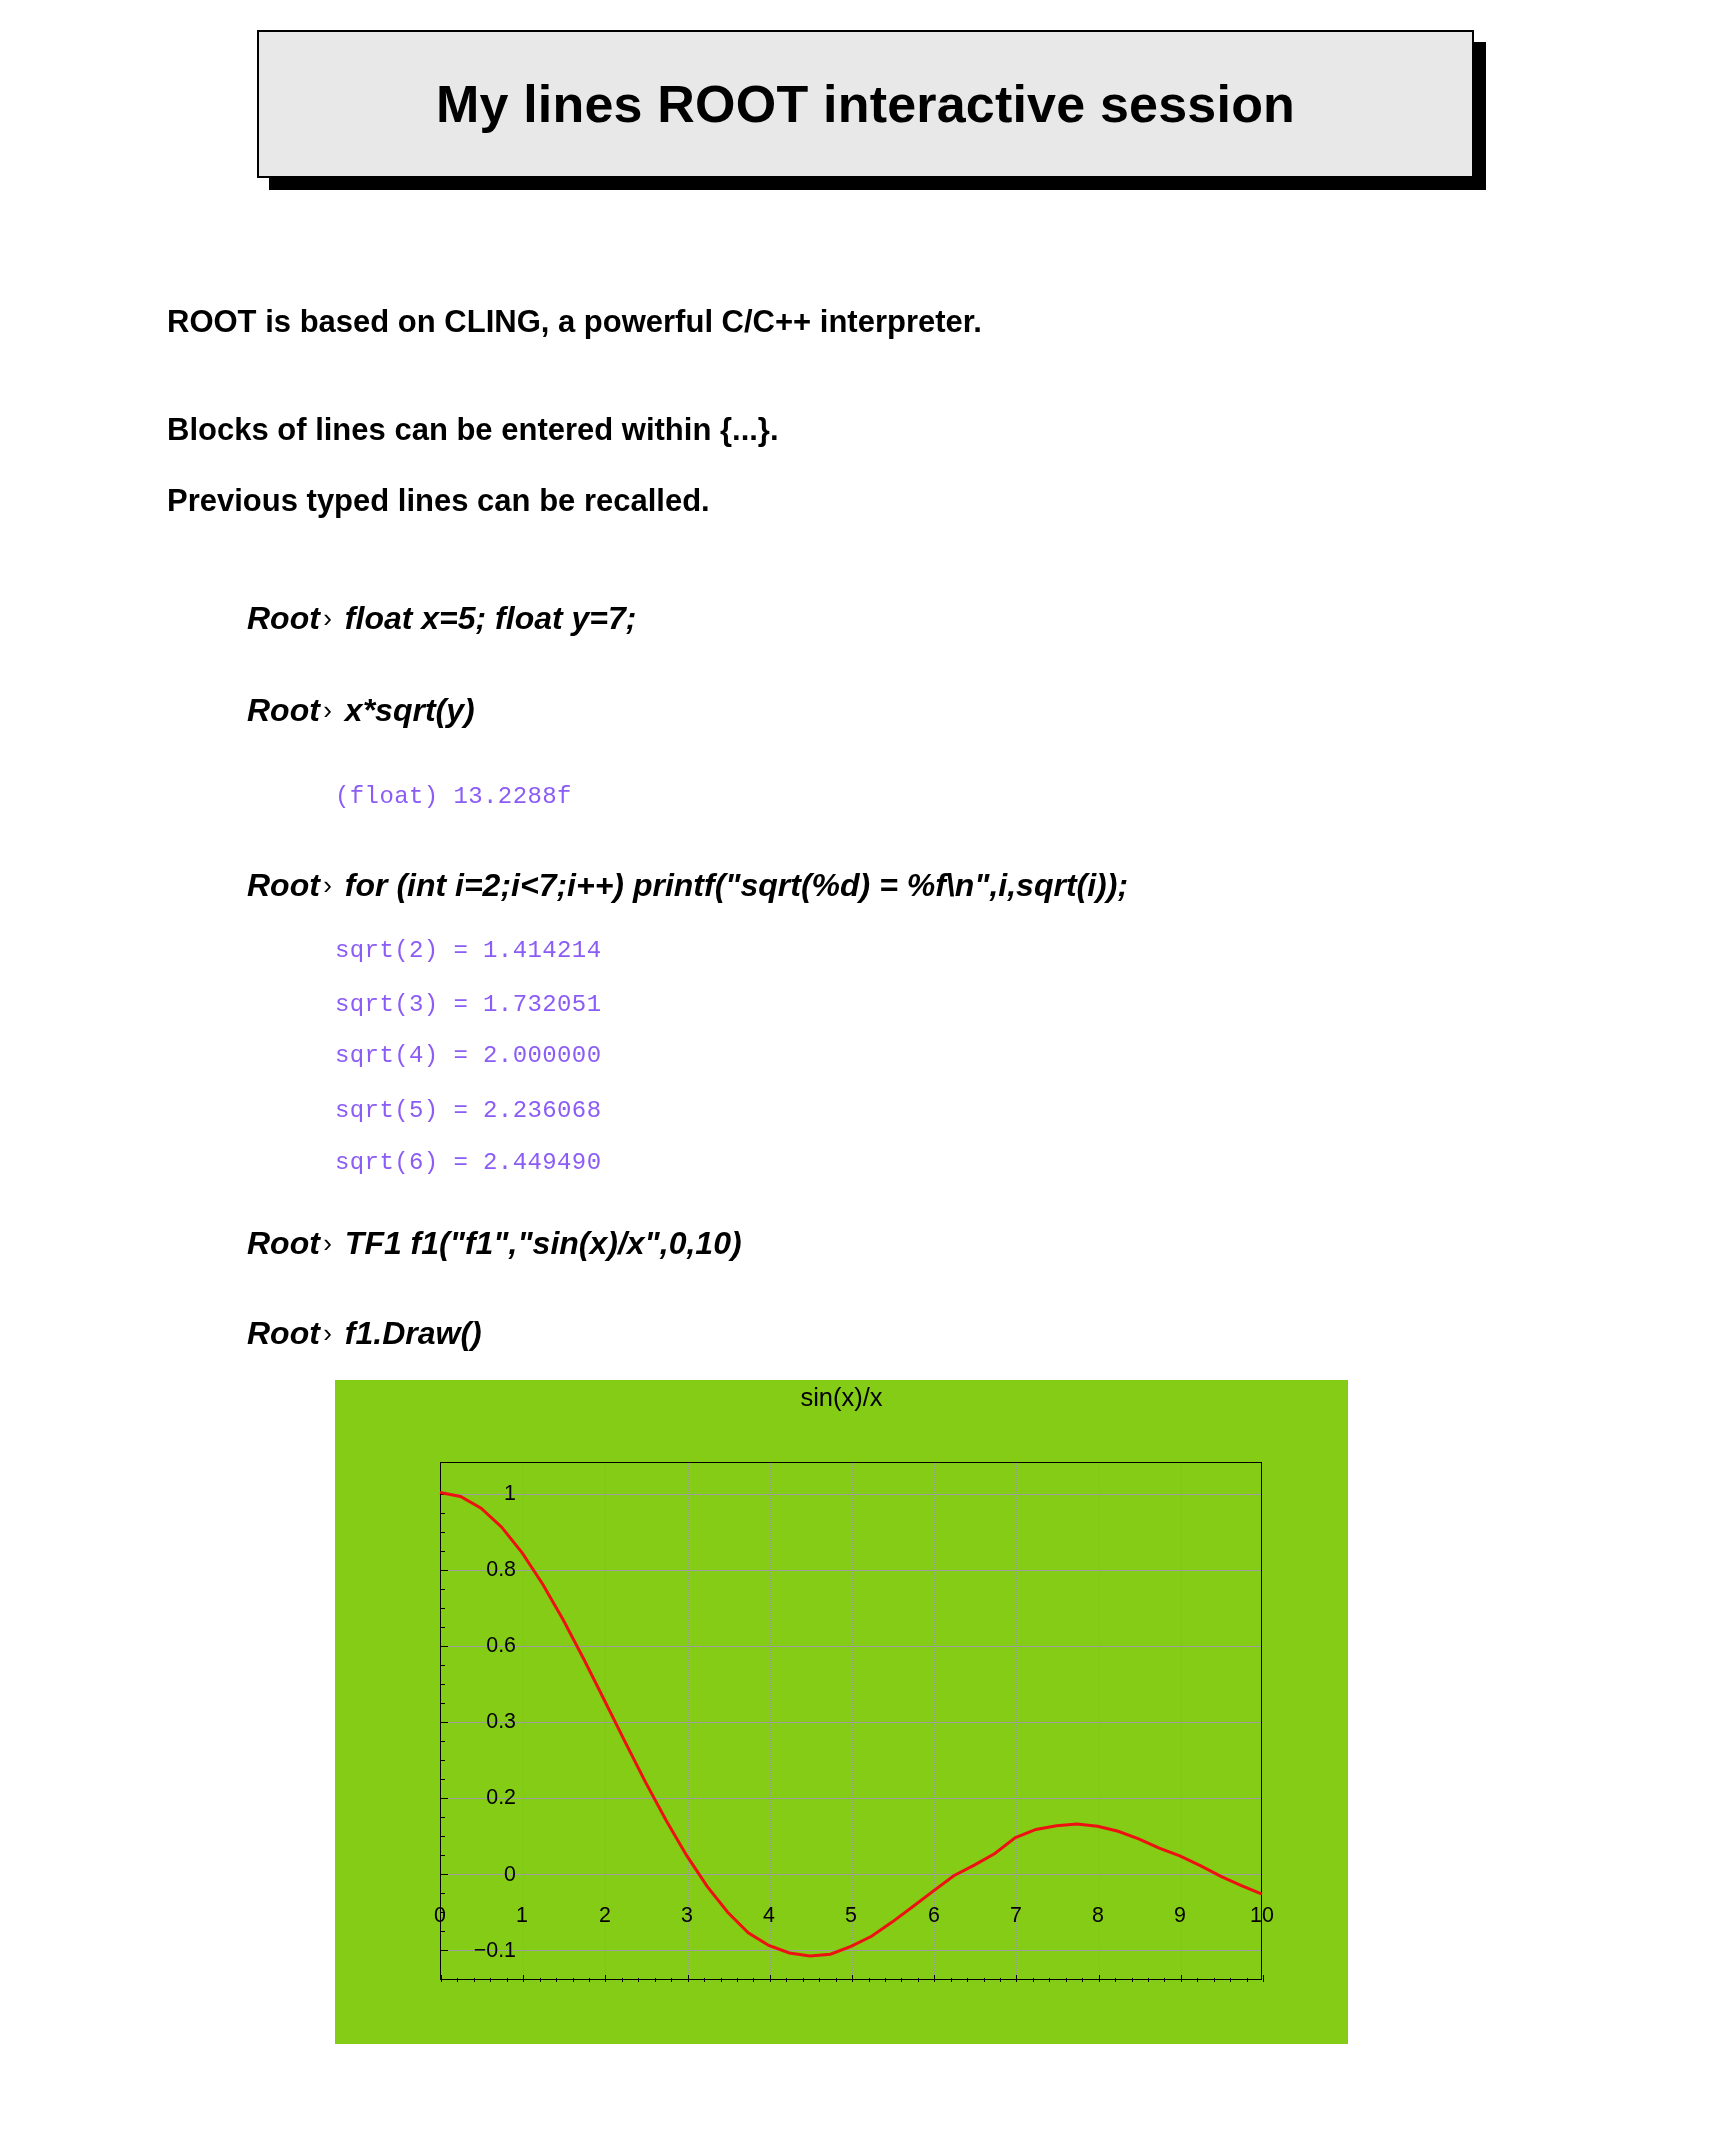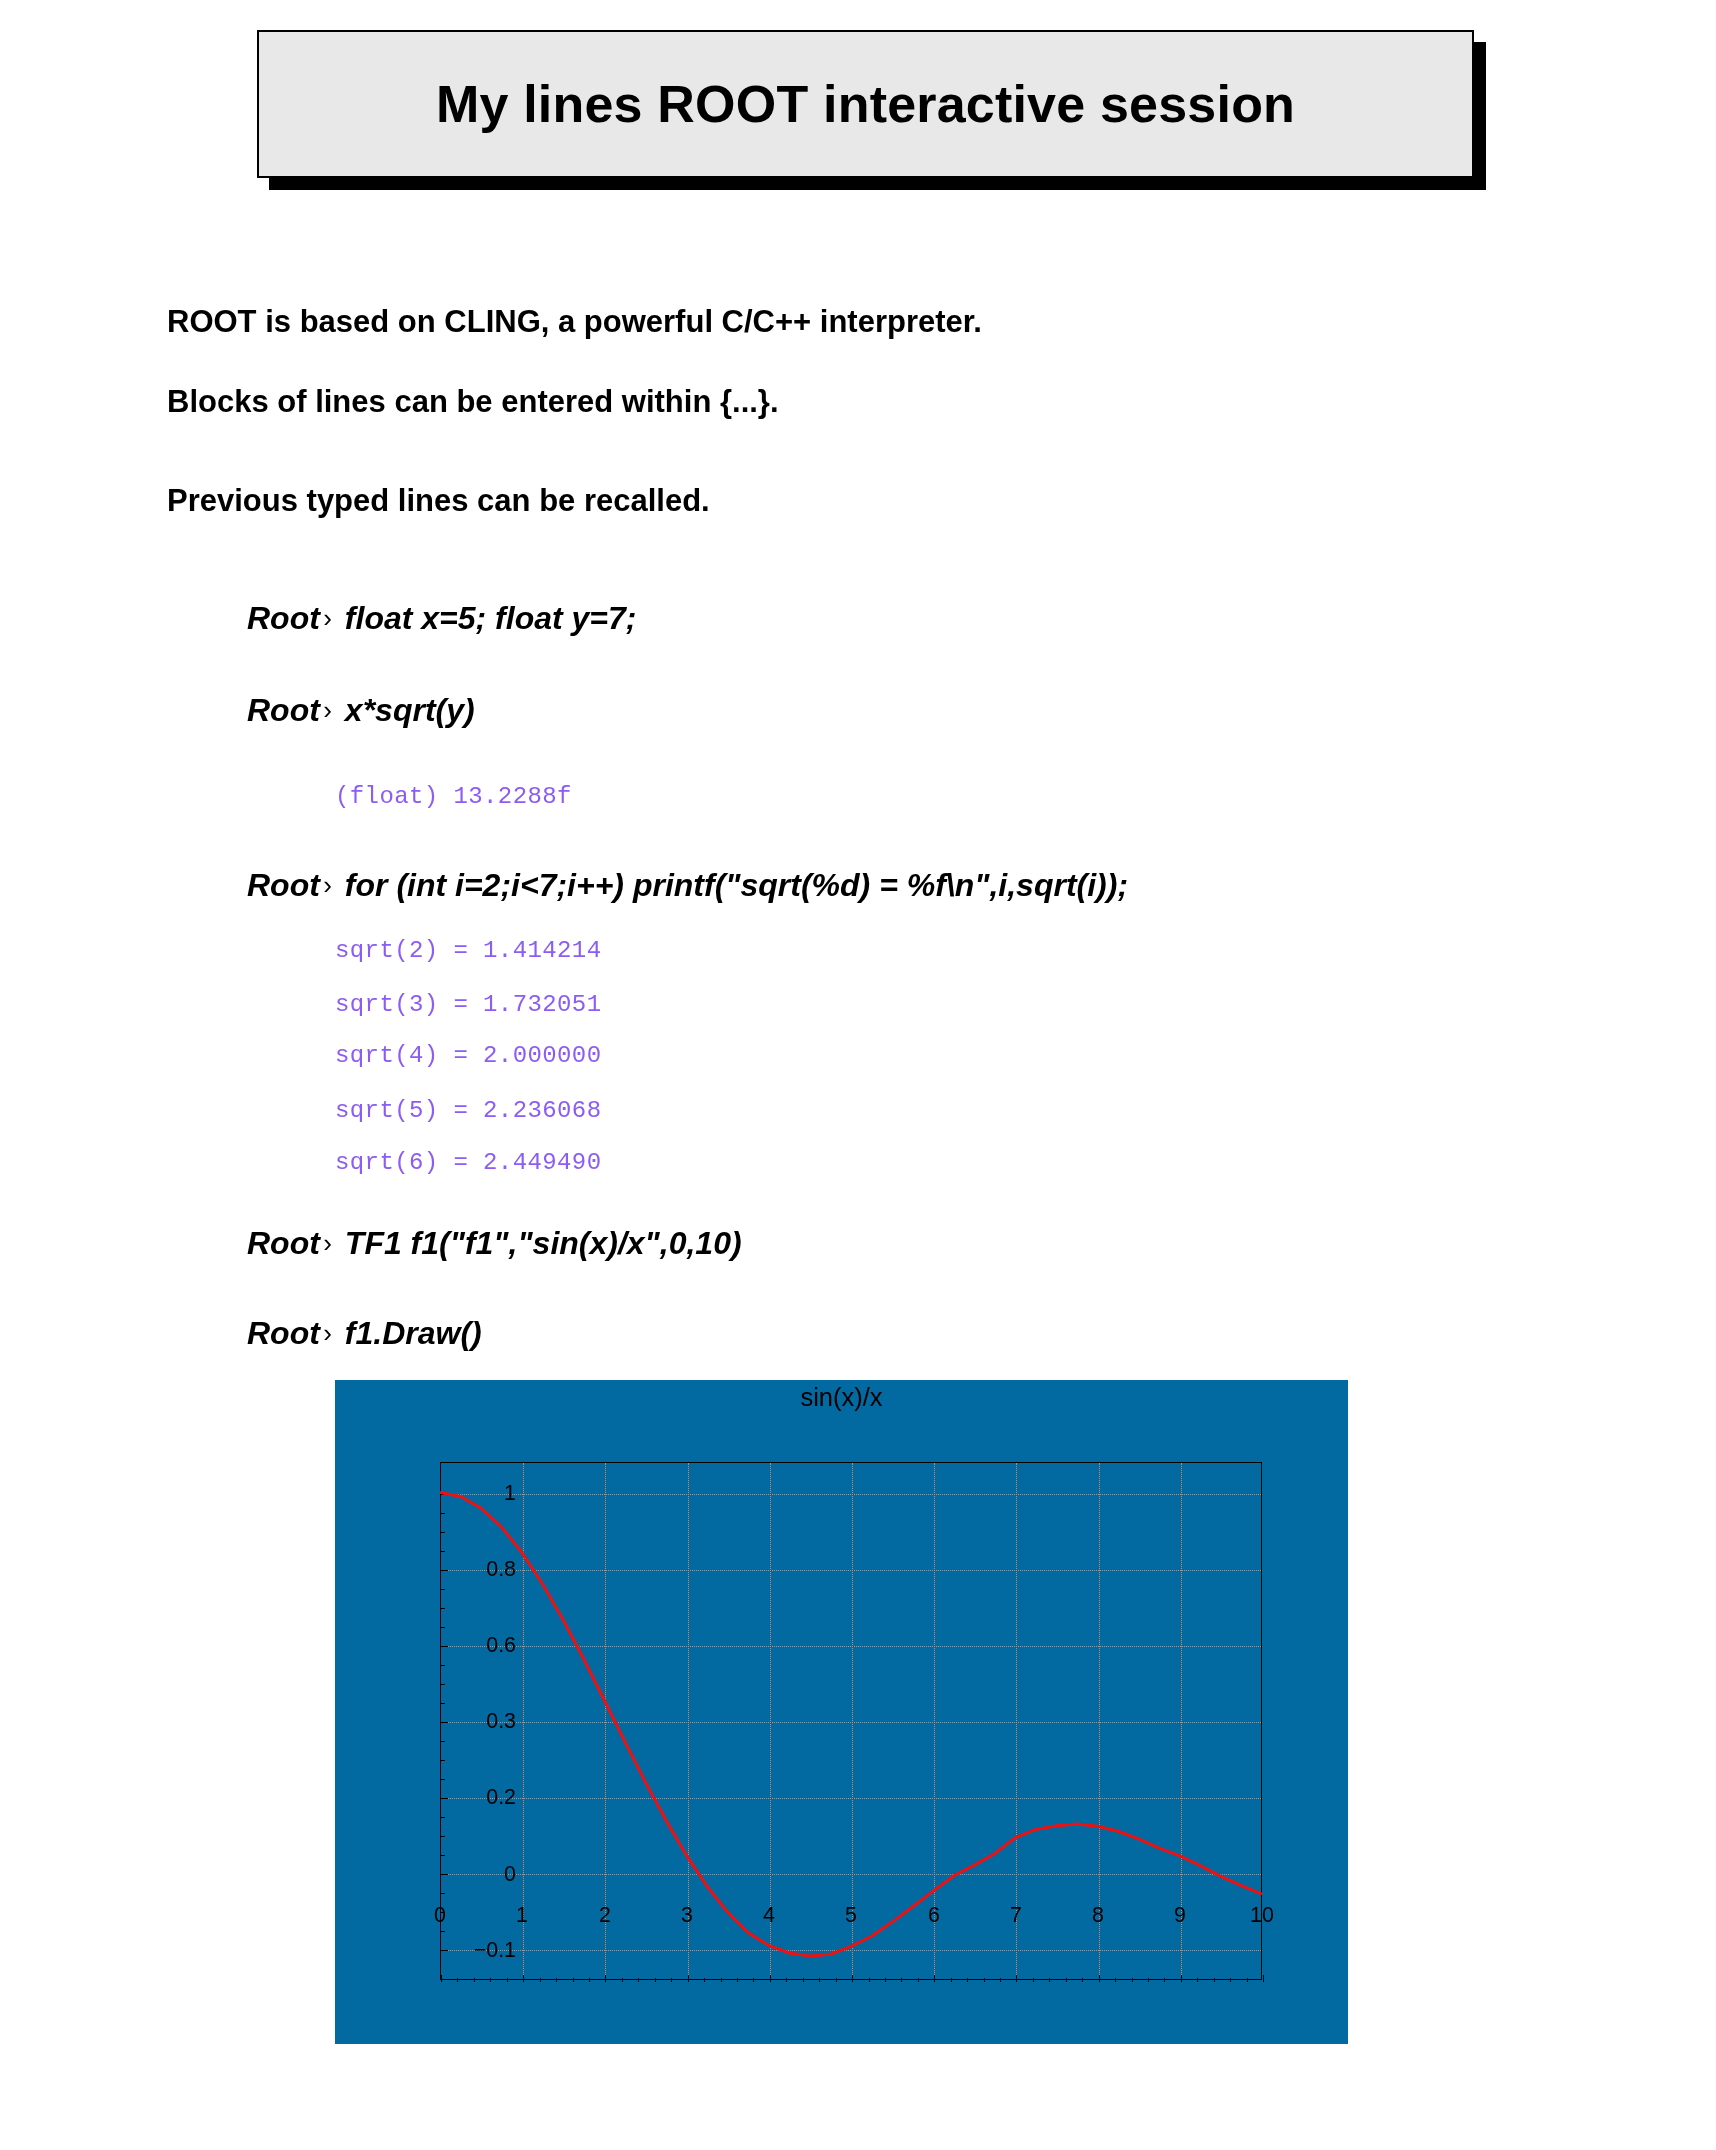--- a/index.html
+++ b/index.html
@@ -55,21 +55,21 @@
   
   .para {
     position: absolute;
     left: 167px;
     font-size: 31px;
     font-weight: bold;
     color: #000000;
     white-space: nowrap;
   }
   .p0 { top: 304px; }
-  .p1 { top: 384px; }
+  .p1 { top: 412px; }
   .p2 { top: 483px; }
 
   
   .promptline {
     position: absolute;
     left: 247px;
     white-space: nowrap;
     font-size: 32px;
     font-weight: bold;
     font-style: italic;
@@ -106,21 +106,21 @@
   .m3 { top: 1097px; }
   .m4 { top: 1149px; }
 
   
   .plot-area {
     position: absolute;
     left: 335px;
     top: 1380px;
     width: 1013px;
     height: 664px;
-    background: #0369a1;
+    background: #84cc16;
   }
   .plot-title {
     position: absolute;
     width: 100%;
     top: 3.3px;
     text-align: center;
     font-size: 25.5px;
     color: #000000;
   }
   .frame {

